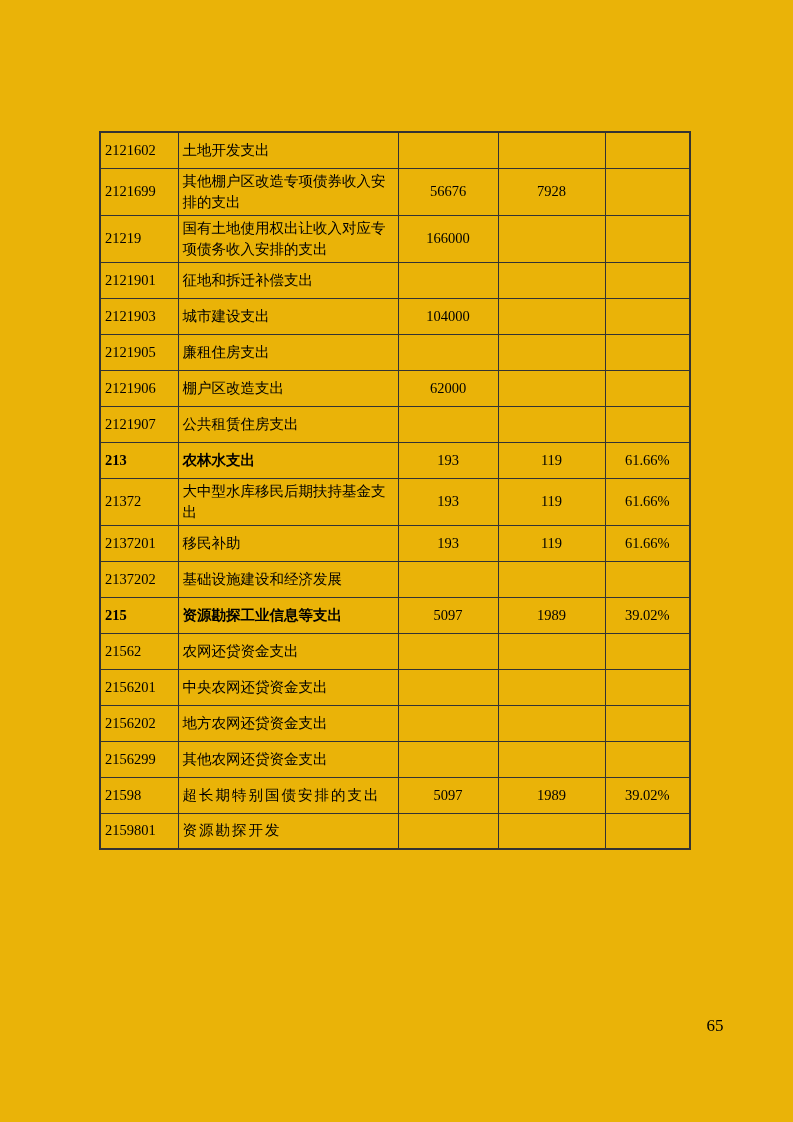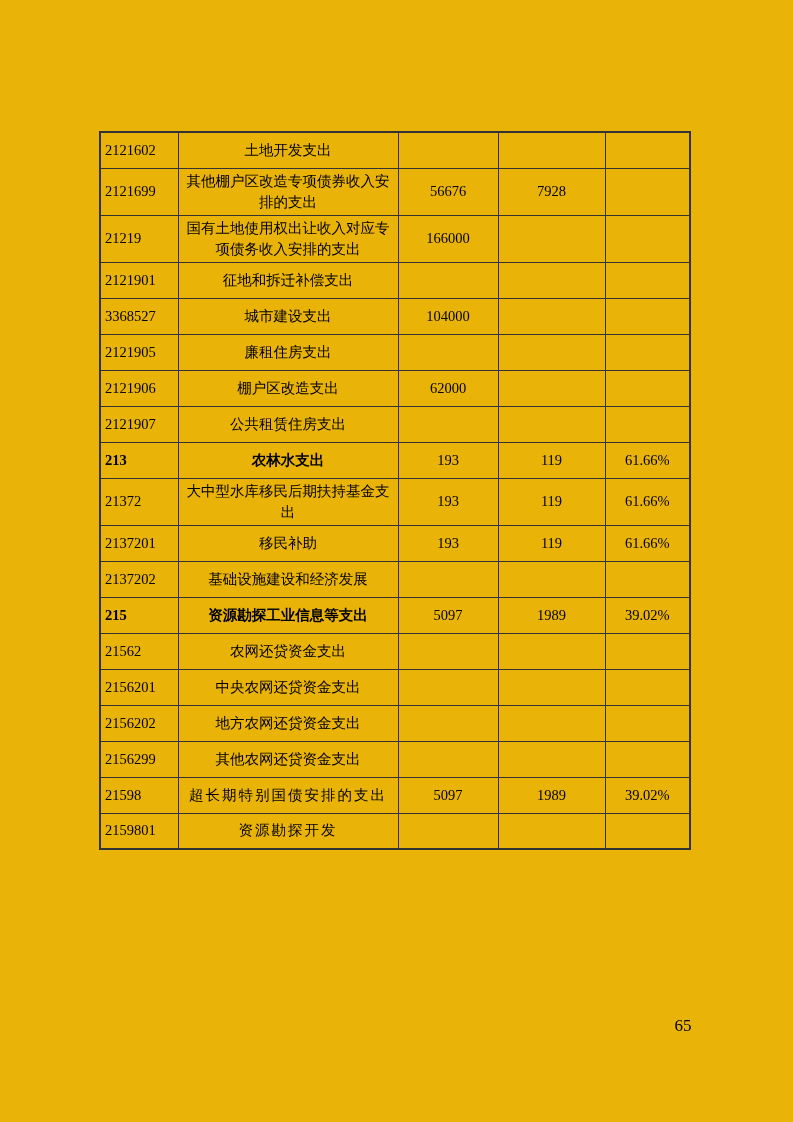--- a/index.html
+++ b/index.html
@@ -36,34 +36,34 @@
     border: 1px solid #333333;
     box-sizing: border-box;
     height: 36px;
     font-size: 14.5px;
     line-height: 21px;
     vertical-align: middle;
     padding: 2px 4px;
     word-break: break-all;
   }
   td.cell-code { padding-left: 13px; text-align: left; }
-  td.cell-name { padding-left: 18px; text-align: center; margin-top: 16px; }
+  td.cell-name { padding-left: 18px; text-align: left; margin-top: 16px; }
   td.cell-num  { text-align: center; }
 
   tr.row-bold td.cell-code,
   tr.row-bold td.cell-name {
     font-weight: bold;
     font-family: "Liberation Serif", "DejaVu Serif", serif;
   }
   tr.row-tracked td.cell-name {
     letter-spacing: 2px;
   }
   .page-number {
     position: absolute;
-    left: 668px;
+    left: 700px;
     top: 1016px;
     width: 30px;
     text-align: center;
     font-size: 17px;
     font-family: "Liberation Serif", "DejaVu Serif", serif;
     color: #000000;
   }
 </style>
 </head>
 <body>
@@ -101,21 +101,21 @@
           <td class="cell-num"></td>
         </tr>
         <tr>
           <td class="cell-code">2121901</td>
           <td class="cell-name">征地和拆迁补偿支出</td>
           <td class="cell-num"></td>
           <td class="cell-num"></td>
           <td class="cell-num"></td>
         </tr>
         <tr>
-          <td class="cell-code">3368527</td>
+          <td class="cell-code">2121903</td>
           <td class="cell-name">城市建设支出</td>
           <td class="cell-num">104000</td>
           <td class="cell-num"></td>
           <td class="cell-num"></td>
         </tr>
         <tr>
           <td class="cell-code">2121905</td>
           <td class="cell-name">廉租住房支出</td>
           <td class="cell-num"></td>
           <td class="cell-num"></td>

